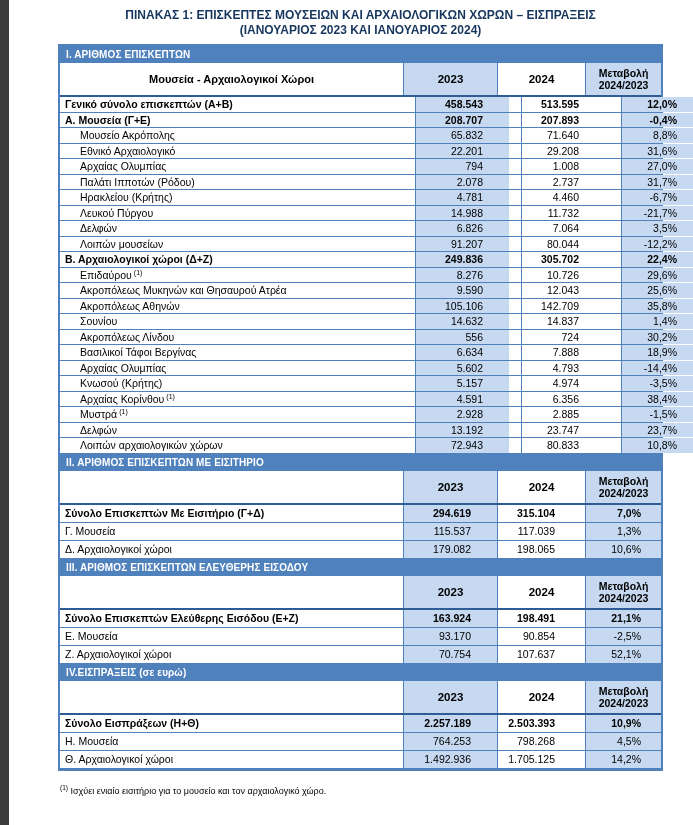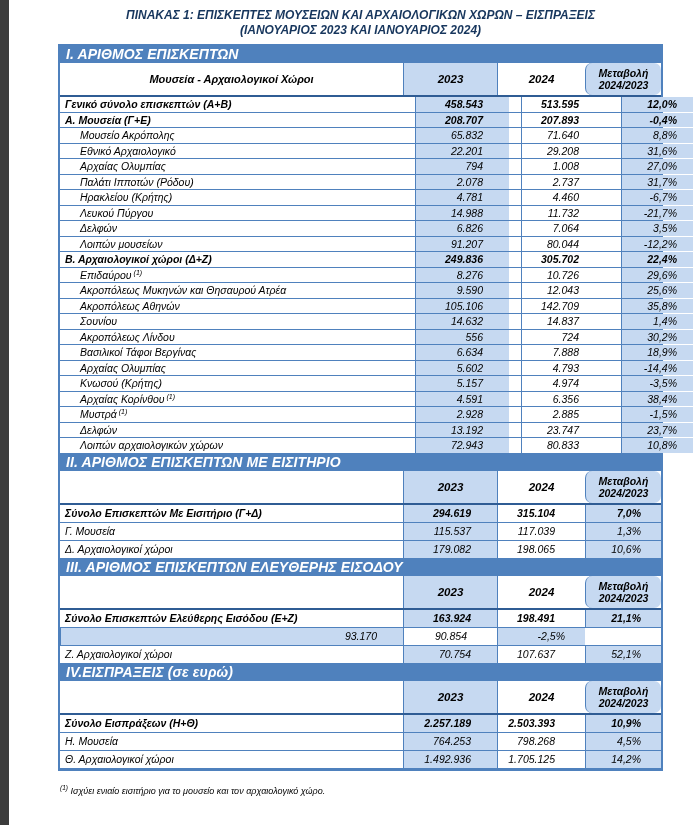--- a/index.html
+++ b/index.html
@@ -2,33 +2,33 @@
 <html style="--section_bar: #4F81BD; --cell_fill: #C6D9F1; --grid_border: #4F81BD; --strong_border: #2F5C94; --title_text: #17365D; --edge_strip: #3C3C3C;"><head>
 <meta charset="utf-8">
 <style>
   html,body{margin:0;padding:0;}
   body{
     width:693px;height:825px;background:#ffffff;position:relative;overflow:hidden;
     font-family:"Liberation Sans", sans-serif;color:#000;
     -webkit-font-smoothing:antialiased;
   }
   .edge-strip{position:absolute;left:0;top:0;width:9px;height:825px;background:var(--edge_strip,#3c3c3c);}
-  .content{position:absolute;left:58px;top:8px;width:605px;font-style:italic;}
+  .content{position:absolute;left:58px;top:8px;width:605px;}
   .title{ text-align:center;color:var(--title_text,#17365d);font-weight:bold;font-size:12px;line-height:14.5px;margin-bottom:7px;}
   .tbl{width:605px;border:2px solid var(--grid_border,#4f81bd);box-sizing:border-box;background:#fff;}
-  .bar{background:var(--section_bar,#4f81bd);color:#fff;font-weight:bold;font-size:14px;height:17px;line-height:17px;padding-left:6px;box-sizing:border-box;letter-spacing:.1px;}
+  .bar{background:var(--section_bar,#4f81bd);color:#fff;font-weight:bold;font-size:10px;height:17px;line-height:17px;padding-left:6px;box-sizing:border-box;letter-spacing:.1px;}
   .trow{display:grid;grid-template-columns:343px 94px 88px 76px;box-sizing:border-box;}
   .trow > div{box-sizing:border-box;display:flex;align-items:center;min-width:0;}
   .c2,.c3,.c4{border-left:1px solid var(--grid_border,#4f81bd);}
   .c2,.c4{background:var(--cell_fill,#c6d9f1);}
   .hdr{height:34px;border-bottom:2px solid var(--strong_border,#2f5c94);}
   .hdr .hc{justify-content:center;text-align:center;font-weight:bold;}
   .hdr .hc1{font-size:11px;}
   .hdr .hyear{font-size:11.5px;}
-  .hdr .hchg{flex-direction:column;font-size:10.5px;line-height:12px;border-radius:7px;}
+  .hdr .hchg{flex-direction:column;font-size:10.5px;line-height:12px;}
   .drow{border-bottom:1px solid var(--grid_border,#4f81bd);}
   .sec1 .drow{height:15.5px;gap:12px;}
   .secN .drow{height:18px;}
   .drow.bold{font-weight:bold;}
   .lbl{font-size:10.5px;padding-left:5px;}
   .lbl.ind{padding-left:20px;}
   .lbl sup{font-size:7px;line-height:0;margin-left:2px;transform:translateY(-2px);}
   .num{font-size:10.5px;justify-content:flex-end;white-space:nowrap;}
   .c2.num{padding-right:26px;}
   .c3.num{padding-right:30px;}
@@ -296,20 +296,23 @@
         </div>
         <div class="trow drow bold">
           <div class="lbl c1">
             <span>Σύνολο Επισκεπτών Ελεύθερης Εισόδου (Ε+Ζ)</span>
           </div>
           <div class="num c2">163.924</div>
           <div class="num c3">198.491</div>
           <div class="num c4">21,1%</div>
         </div>
         <div class="trow drow">
+          <div class="lbl c1">
+            <span>Ε. Μουσεία</span>
+          </div>
           <div class="num c2">93.170</div>
           <div class="num c3">90.854</div>
           <div class="num c4">-2,5%</div>
         </div>
         <div class="trow drow">
           <div class="lbl c1">
             <span>Ζ. Αρχαιολογικοί χώροι</span>
           </div>
           <div class="num c2">70.754</div>
           <div class="num c3">107.637</div>

